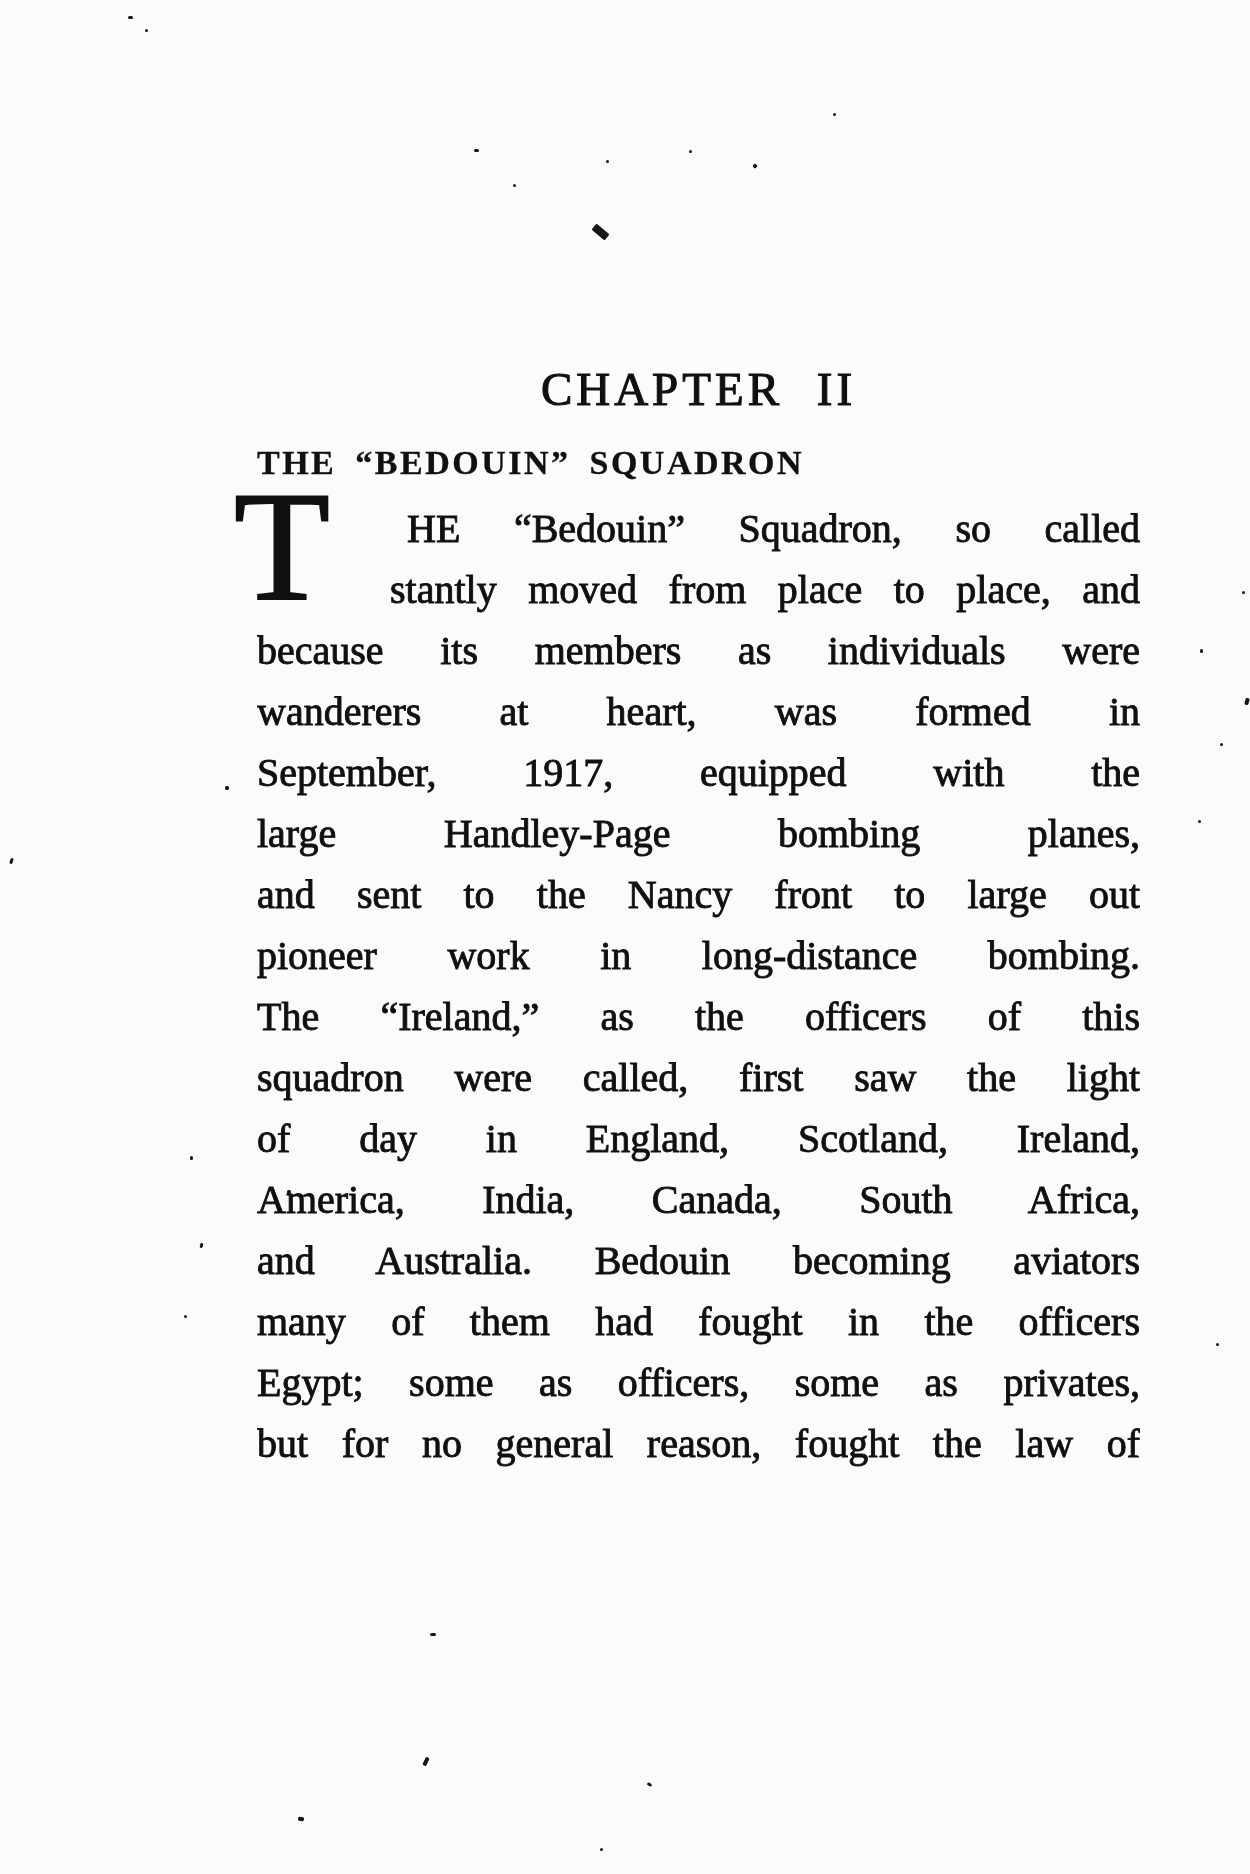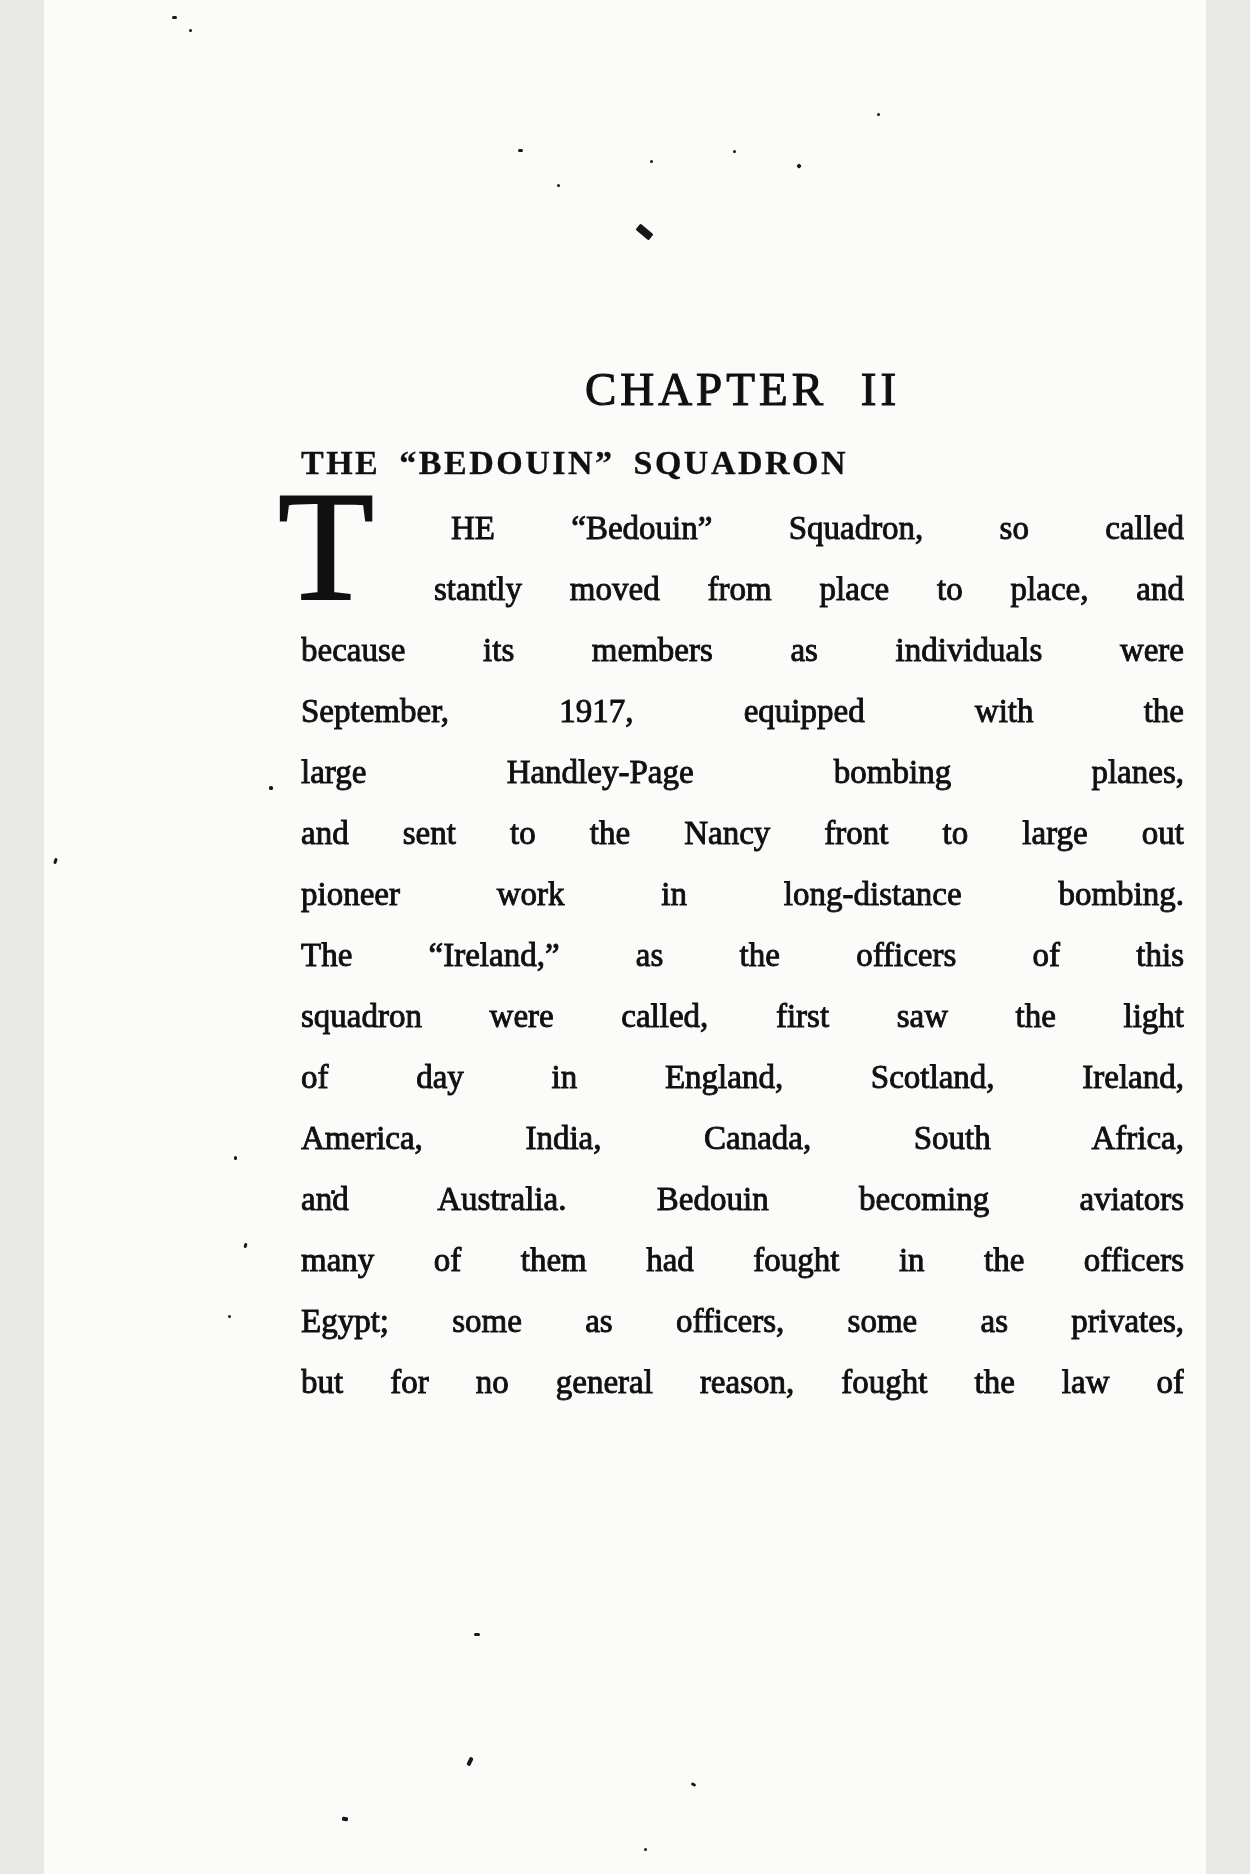--- a/index.html
+++ b/index.html
@@ -1,18 +1,18 @@
 <!DOCTYPE html>
 <html style="--ink: #101010; --paper: #fbfbf9;"><head>
 <meta charset="utf-8">
 <style>
   html,body { margin:0; padding:0; background:#e8e8e4; }
   .page {
     position:relative;
-    width:1162px; height:1874px;
+    width:1250px; height:1874px;
     margin:0 auto;
     background: var(--paper, #fbfbf9);
     color: var(--ink, #101010);
     font-family:"Liberation Serif", serif;
     overflow:hidden;
   }
   .textblock { position:absolute; left:257px; width:883px; }
 
   .chapter {
     top:366px;
@@ -27,21 +27,21 @@
     top:446px;
     font-size:34px;
     line-height:1;
     font-weight:bold;
     letter-spacing:2.5px;
     word-spacing:8px;
     -webkit-text-stroke:0.3px var(--ink,#101010);
   }
   .bodytext {
     top:498px;
-    font-size:33px;
+    font-size:40px;
     line-height:61px;
     -webkit-text-stroke:0.9px var(--ink,#101010);
   }
   .body-line {
     height:61px;
     text-align:justify;
     text-align-last:justify;
     overflow:hidden;
   }
   
@@ -70,20 +70,21 @@
   <div class="textblock chapter">CHAPTER II</div>
 
   <div class="textblock section">THE “BEDOUIN” SQUADRON</div>
 
   <div class="dropcap">T</div>
 
   <div class="textblock bodytext">
       <div class="body-line">HE “Bedouin” Squadron, so called</div>
       <div class="body-line">stantly moved from place to place, and</div>
       <div class="body-line">because its members as individuals were</div>
+      <div class="body-line">wanderers at heart, was formed in</div>
       <div class="body-line">September, 1917, equipped with the</div>
       <div class="body-line">large Handley-Page bombing planes,</div>
       <div class="body-line">and sent to the Nancy front to large out</div>
       <div class="body-line">pioneer work in long-distance bombing.</div>
       <div class="body-line">The “Ireland,” as the officers of this</div>
       <div class="body-line">squadron were called, first saw the light</div>
       <div class="body-line">of day in England, Scotland, Ireland,</div>
       <div class="body-line">America, India, Canada, South Africa,</div>
       <div class="body-line">and Australia. Bedouin becoming aviators</div>
       <div class="body-line">many of them had fought in the officers</div>

